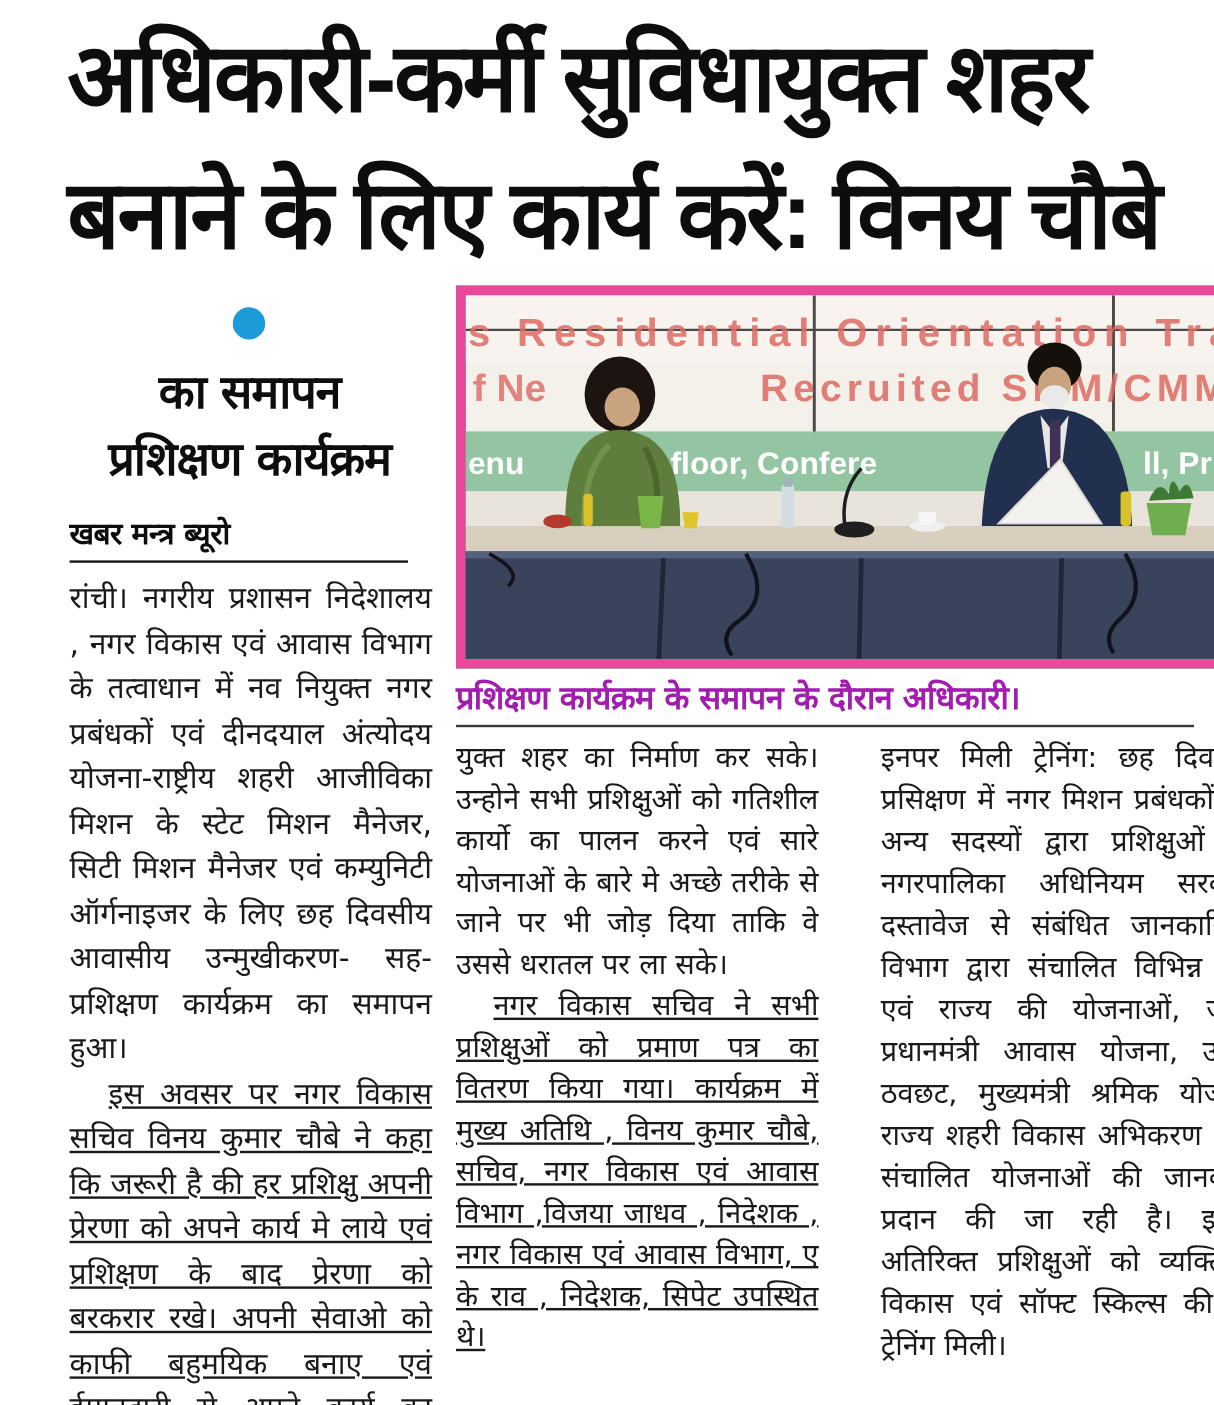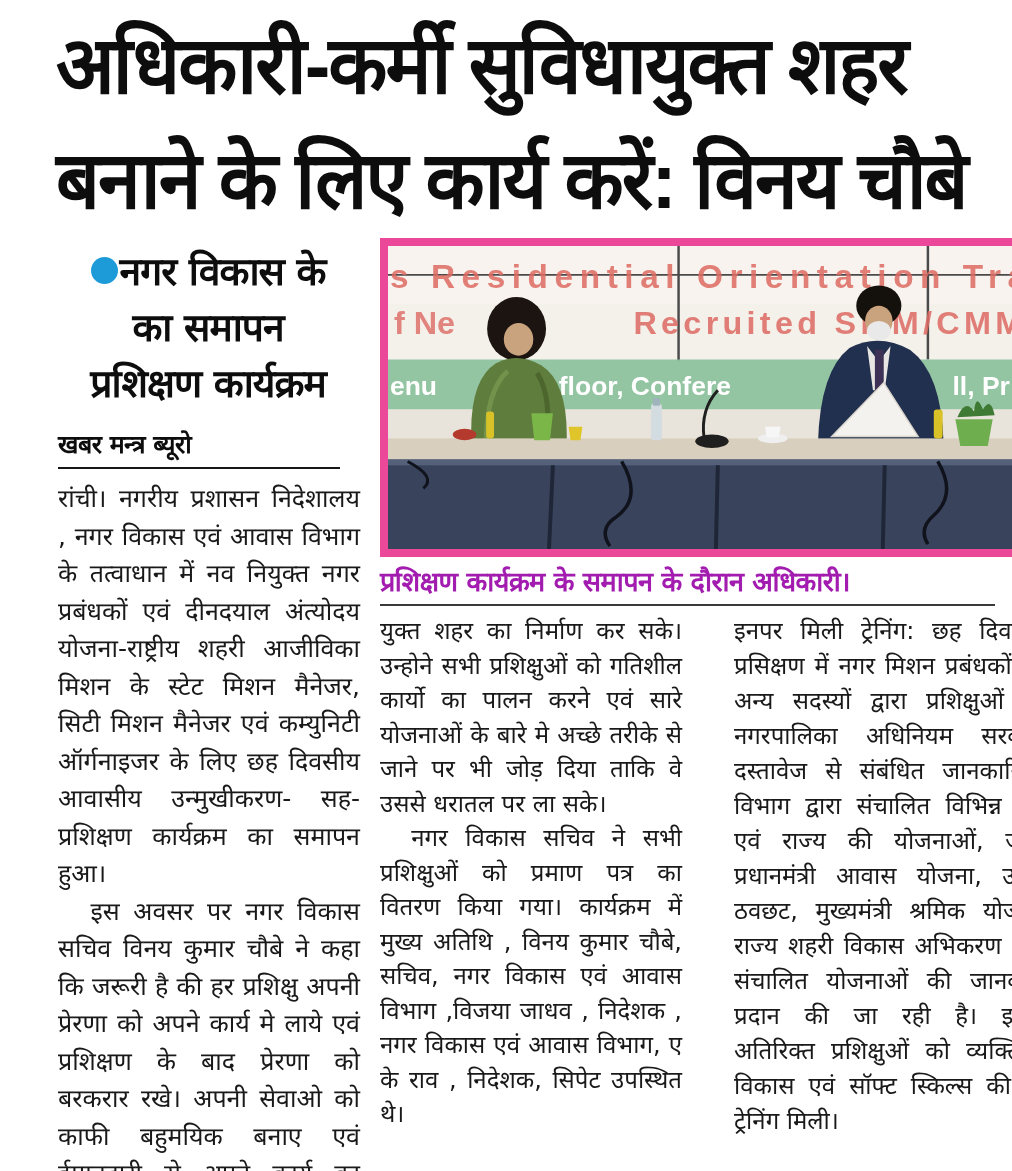--- a/index.html
+++ b/index.html
@@ -27,21 +27,21 @@
     background:#1d9bd8; margin-right:2px; vertical-align:middle; position:relative; top:-4px;
   }
   .byline {
     position:absolute; left:30px; top:426px; width:300px;
     font-weight:bold; font-size:25px; color:#0d0d0d; letter-spacing:-0.5px;
   }
   .byline-rule { position:absolute; left:30px; top:467px; width:282px; height:2px; background:#161616; }
   .bodycol {
     position:absolute; font-size:25px; line-height:37.5px; text-align:justify; color:#191919;
   }
-  .bodycol p.indent { text-indent:1.3em; }
+  .bodycol p.indent { text-indent:1.3em;text-decoration:underline; }
   .bodycol .lead { font-weight:normal; }
   .col1 { left:30px;  top:480px; width:302px; }
   .col2 { left:352px; top:614px; width:302px; font-size:24px; line-height:34.5px; }
   .col3 { left:706px; top:614px; width:314px; font-size:24px; line-height:35px; }
   
   .photo {
     position:absolute; left:352px; top:238px; width:658px; height:319px;
     border:8px solid #ec4899; background:#0f766e;
   }
   .photo svg { display:block; width:100%; height:100%; }
@@ -55,21 +55,21 @@
 <body>
 
 <div class="page">
 
   <div class="headline">
     <div>अधिकारी-कर्मी सुविधायुक्त शहर</div>
     <div>बनाने के लिए कार्य करें: विनय चौबे</div>
   </div>
 
   <div class="subhead">
-    <div><span class="dot"></span><span>नगर विकास के</span></div>
+    <div><span class="dot"></span></div>
     <div>का समापन</div>
     <div>प्रशिक्षण कार्यक्रम</div>
   </div>
 
   <div class="byline">खबर मन्त्र ब्यूरो</div>
   <div class="byline-rule"></div>
 
   <div class="photo">
     <svg viewBox="0 0 654 315" preserveAspectRatio="none">
 

